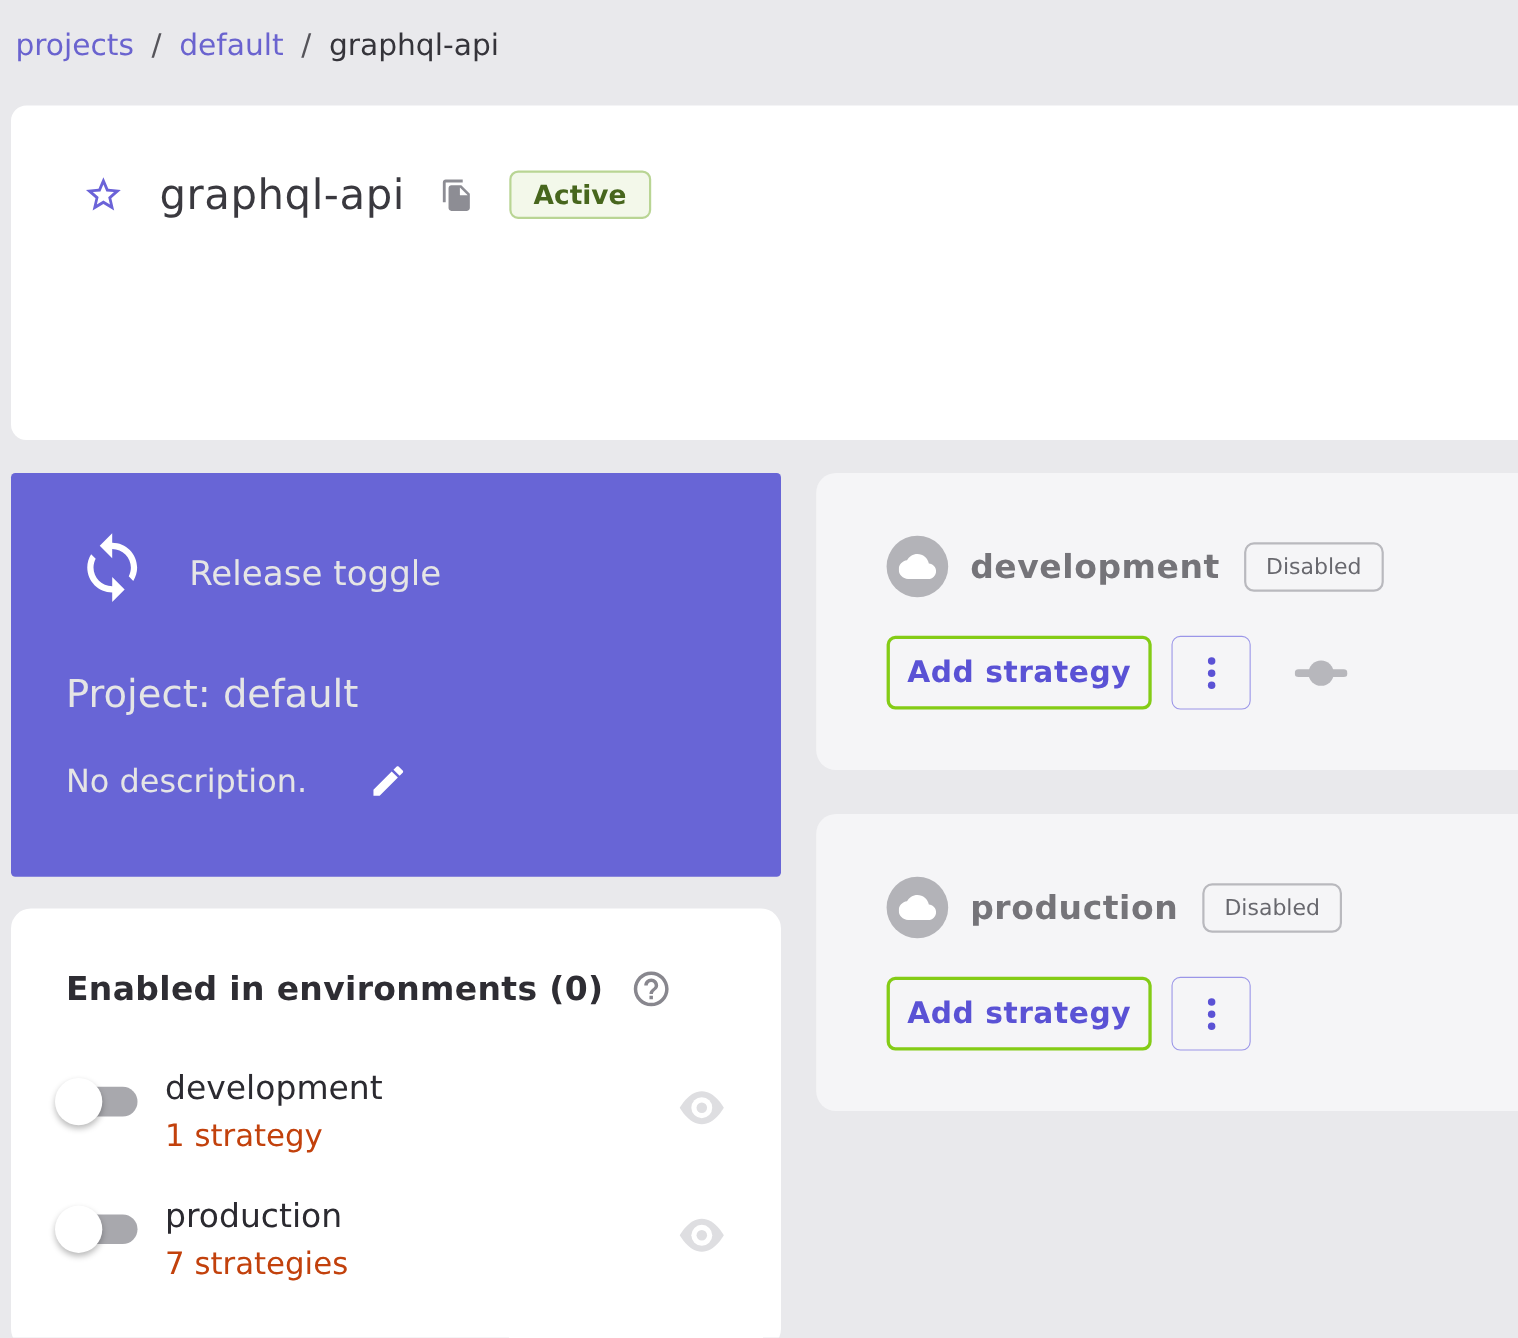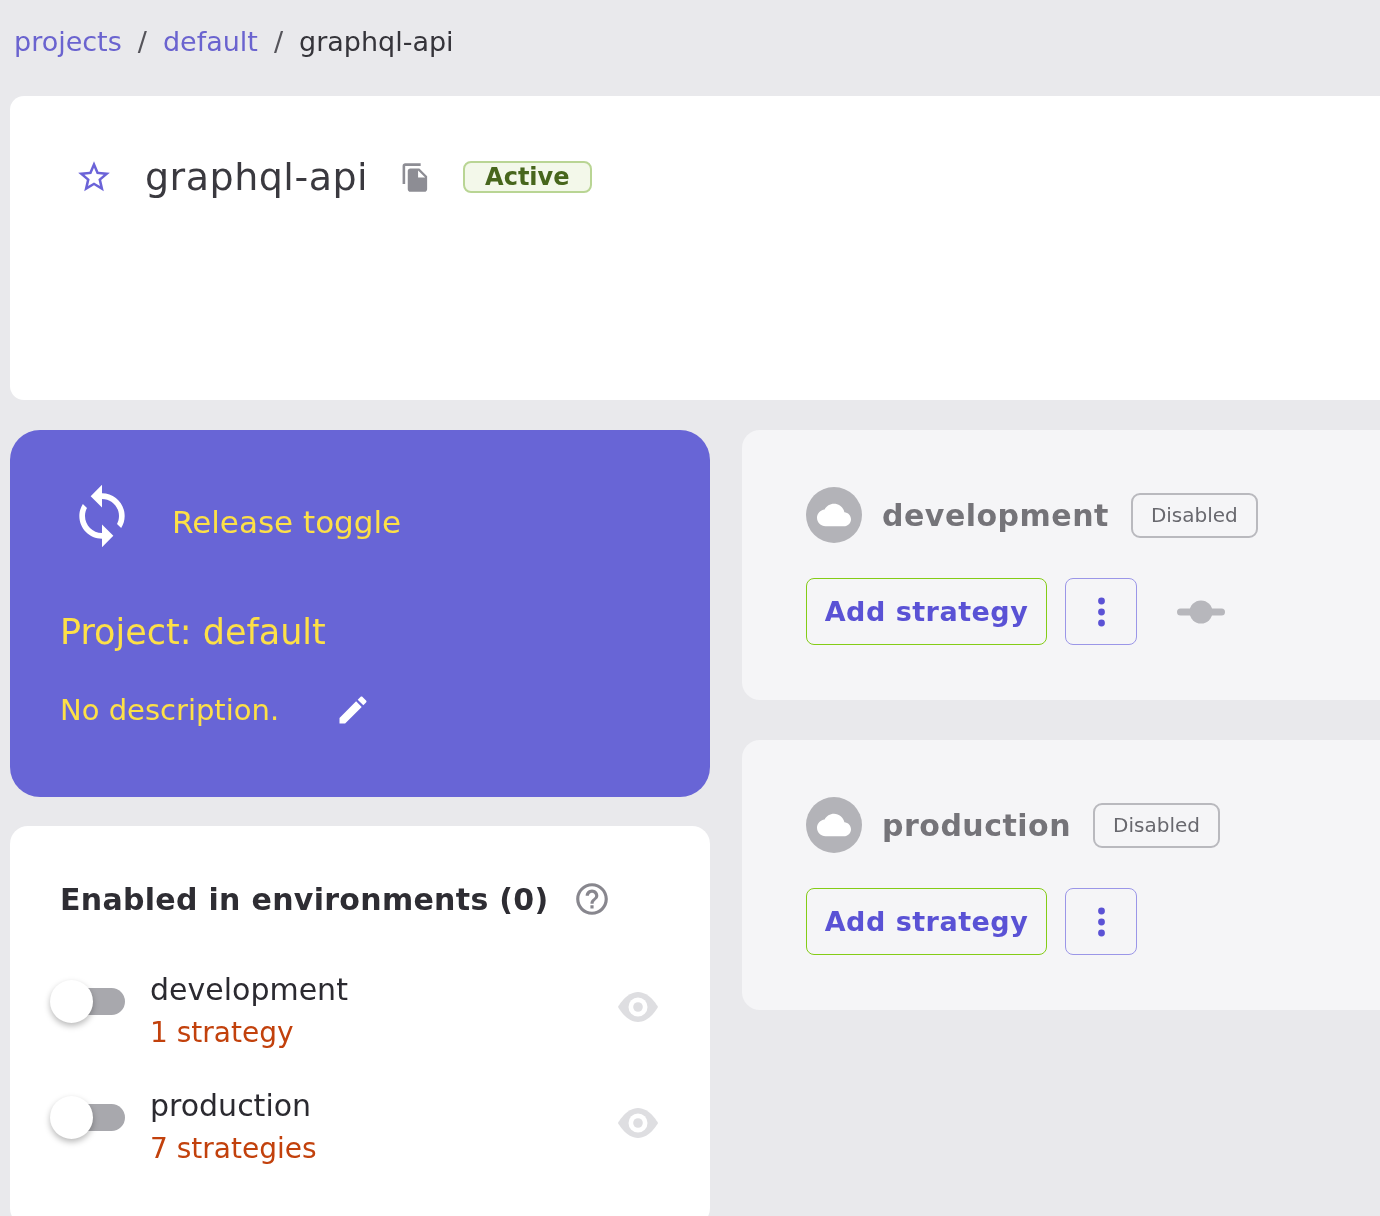--- a/index.html
+++ b/index.html
@@ -24,42 +24,42 @@
   
   .header-card {
     position:absolute; left:10px; top:96px; width:1370px; height:304px;
     background:#fff; border-radius:14px 0 0 14px;
   }
   .header-row {
     display:flex; align-items:center; height:162px; padding-left:65px; gap:32px;
   }
   .title { font-size:38px; font-weight:500; color:#3a393f; letter-spacing:0.5px; }
   .status-badge {
-    display:flex; align-items:center; height:32px; padding:0 20px;
+    display:flex; align-items:center; height:44px; padding:0 20px;
     background:#f3f8ea; border:2px solid #b9d594; border-radius:8px;
     color:#47661d; font-size:24px; font-weight:bold;
   }
   .tabs-row {
     position:relative; height:142px; border-top:1px solid #e9e9eb;
     display:flex; padding-left:65px;
   }
   .tab {
     width:320px; display:flex; align-items:center; justify-content:center;
     font-size:28px; color:#434248; cursor:pointer;
   }
   .tab.active { font-weight:bold; color:#2c2b31; }
   .tab-underline {
     position:absolute; left:65px; bottom:0; width:320px; height:8px;
     background:#6662d6;
   }
 
   
   .overview-card {
     position:absolute; left:10px; top:430px; width:700px; height:367px;
-    background:#6865d6; border-radius:30px; color:#fde047;
+    background:#6865d6; border-radius:4px; color:#e5e5e5;
   }
   .ov-icon { position:absolute; left:58px; top:52px; width:68px; height:68px; }
   .ov-type { position:absolute; left:162px; top:74px; font-size:31px; }
   .ov-project { position:absolute; left:50px; top:182px; font-size:35px; }
   .ov-desc-row { position:absolute; left:50px; top:262px; display:flex; align-items:center; gap:56px; }
   .ov-desc { font-size:29px; }
   .edit-btn { width:36px; height:36px; cursor:pointer; display:flex; }
 
   
   .env-card {
@@ -79,21 +79,21 @@
   .env-name { font-size:30px; font-weight:bold; color:#757479; letter-spacing:0.5px; }
   .disabled-badge {
     display:flex; align-items:center; height:45px; padding:0 18px; margin-left:2px;
     border:2px solid #b9b9be; border-radius:9px;
     color:#68686e; font-size:20px; font-weight:normal; background:transparent;
   }
   .env-actions {
     position:absolute; left:64px; top:148px; display:flex; align-items:center; gap:18px;
   }
   .add-strategy-btn {
-    width:241px; height:67px; border:1px solid #84cc16; border-radius:8px;
+    width:241px; height:67px; border:3px solid #84cc16; border-radius:8px;
     background:transparent; color:#5a52d5; font-size:27px; font-weight:bold;
     font-family:inherit; cursor:pointer; letter-spacing:0.5px;
   }
   .kebab-btn {
     width:72px; height:67px; border:1px solid #9b96e8; border-radius:8px;
     background:transparent; cursor:pointer;
     display:flex; align-items:center; justify-content:center;
   }
   .strategy-slider { margin-left:22px; cursor:pointer; display:flex; }
 

